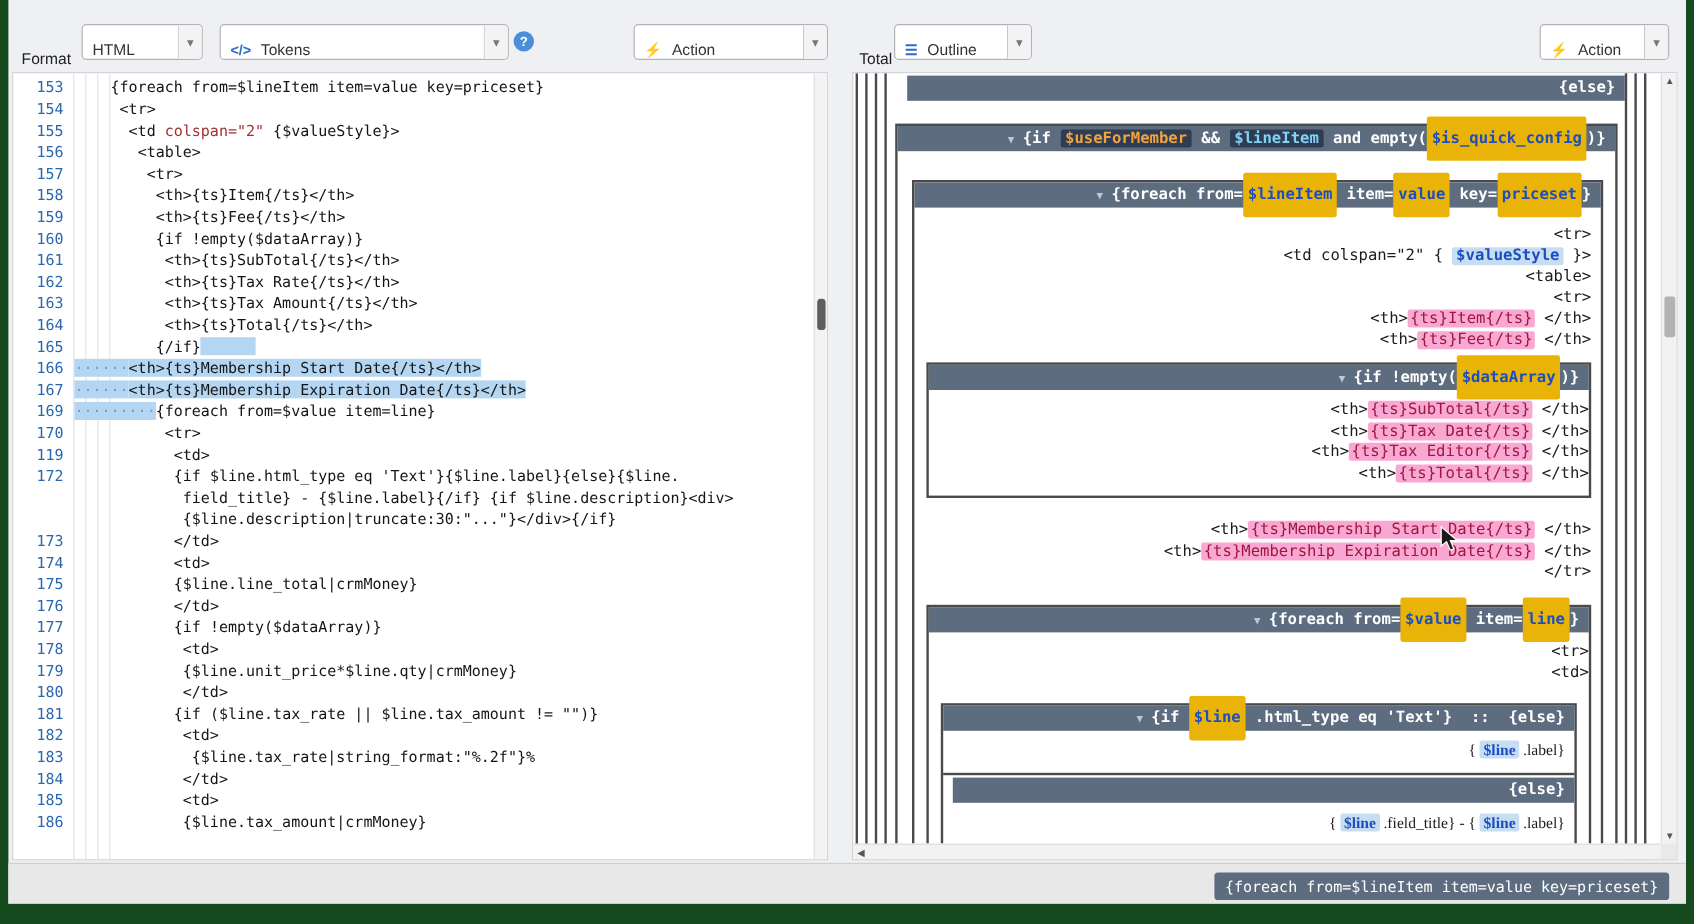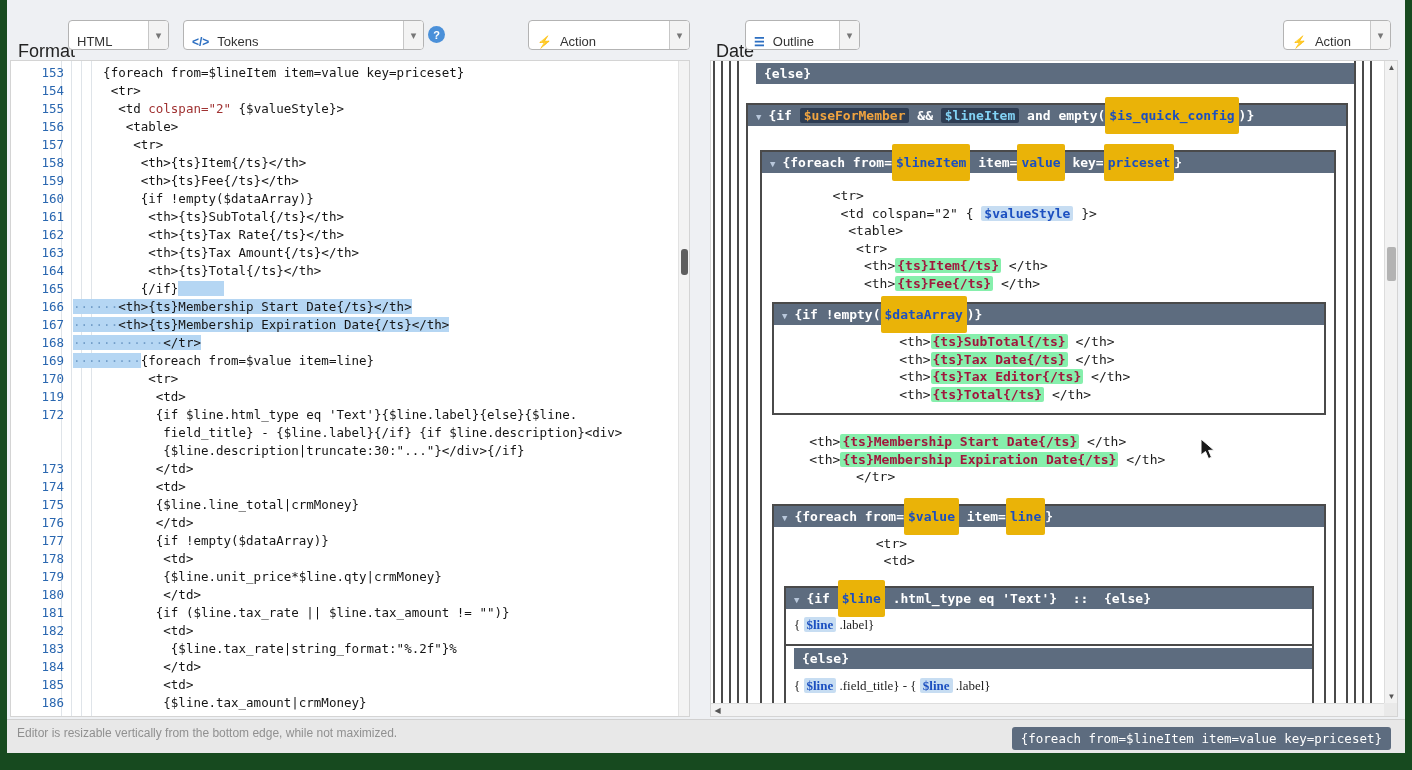--- a/index.html
+++ b/index.html
@@ -6,51 +6,51 @@
   html,body { margin:0; padding:0; }
   body {
     width:1412px; height:770px; position:relative; overflow:hidden;
     background:#174a1f;
     font-family:"Liberation Sans", sans-serif;
   }
   .page { position:absolute; left:7px; top:0; width:1398px; height:753px; background:#eef0f3; }
 
   
   .toolbar { position:absolute; left:0; right:0; top:18px; height:36px; }
-  .tlabel { position:absolute; top:23px; font-size:18px; color:#222; }
+  .tlabel { position:absolute; top:23px; font-size:13px; color:#222; }
   .tselect { position:absolute; top:2px; height:30px; background:#fff; border:1px solid #b3b3b3;
              border-radius:4px; display:flex; align-items:flex-end; font-size:13px; color:#333; cursor:default; }
   .sval { flex:1; padding:0 8px; white-space:nowrap; }
   .sicon { padding-left:8px; color:#2d6fc1; font-size:12px; font-weight:bold; }
   .sarrow { width:20px; align-self:stretch; border-left:1px solid #c7c7c7; background:#f3f3f3; color:#777;
             display:flex; align-items:center; justify-content:center; font-size:11px; border-radius:0 3px 3px 0; }
   .help-icon { position:absolute; left:421px; top:8px; width:17px; height:17px; border-radius:50%;
                background:#4a90d9; color:#fff; font-size:11px; font-weight:bold;
                display:flex; align-items:center; justify-content:center; }
 
   
   .editor-pane { position:absolute; left:3px; top:60px; width:680px; height:657px; background:#fff;
                  border:1px solid #d4d4d4; overflow:hidden; }
   .iguide { position:absolute; top:0; bottom:0; width:1px; background:#dfe4e9; }
-  .editor-lines { position:absolute; left:18px; top:3px; right:11px;
+  .editor-lines { position:absolute; left:7px; top:3px; right:11px;
                   font-family:"DejaVu Sans Mono", monospace; font-size:12.5px; line-height:18px; }
   .crow { display:flex; }
   .lnum { width:44px; flex:none; text-align:right; padding-right:9px; color:#2a67b0; }
   .lcode { white-space:pre-wrap; color:#151515; flex:1; padding-right:12px; }
   .sel { background:#b5d6f3; }
   .ws { color:#739ec9; }
   .attr { color:#a03232; }
   .escroll { position:absolute; right:0; top:0; bottom:0; width:11px; background:#f3f3f3; border-left:1px solid #e2e2e2; }
   .escroll .thumb { position:absolute; left:2px; width:7px; top:188px; height:26px; background:#5e5e5e; border-radius:3px; }
 
   
   .outline-pane { position:absolute; left:703px; top:60px; width:688px; height:657px; background:#fff;
                   border:1px solid #d4d4d4; overflow:hidden; }
   .nestline { position:absolute; top:0; bottom:0; width:2px; background:#4a4a4a; }
-  .outline-scroll { position:absolute; left:0; top:0; right:13px; bottom:13px; overflow:hidden; }
+  .outline-scroll { position:absolute; left:0; top:0; right:13px; bottom:13px; overflow:hidden;text-align:right; }
   .obar { background:#5d6c7f; color:#fff; font-family:"DejaVu Sans Mono", monospace; font-size:13px;
           font-weight:bold; height:21px; line-height:21px; padding:0 8px; white-space:pre; cursor:default; }
   .caret { color:#b9c8db; font-size:9px; margin-right:7px; }
   .obox { border:2px solid #4a4a4a; background:#fff; }
   .partial-else { margin:2px 30px 0 45px; }
   .box-if-member { margin:19px 36px 0 35px; }
   .body-if-member { padding:24px 10px 20px 12px; }
   .body-priceset { padding:14px 8px 18px 8px; }
   .oline { font-family:"DejaVu Sans Mono", monospace; font-size:13px; line-height:17.5px; white-space:pre; color:#1c1c1c; }
   .box-if-dataarray { margin:10px 0 0 2px; }
@@ -60,21 +60,21 @@
   .body-foreach-line { padding:8px 0 0 0; }
   .box-if-htmltype { margin:16px 10px 60px 10px; }
   .orow { font-family:Liberation Serif, serif; font-size:13px; line-height:17px; white-space:pre; color:#1c1c1c; }
   .row1 { padding:7px 8px 11px; border-bottom:2px solid #4a4a4a; }
   .elsebar { margin:2px 0 0 8px; }
   .row2 { padding:8px 8px 20px; }
   .chip-light  { background:#eab308; color:#1b4fc0; padding:11px 4px; border-radius:2px; font-weight:bold; }
   .chip-orange { background:#2e3d53; color:#f0a440; padding:0 4px; border-radius:2px; font-weight:bold; }
   .chip-cyan   { background:#2e3d53; color:#82d2f5; padding:0 4px; border-radius:2px; font-weight:bold; }
   .chip-blue   { background:#c7ddf2; color:#1b4fc0; padding:0 3px; border-radius:2px; font-weight:bold; }
-  .chip-pink   { background:#86efac; color:#a0173d; padding:0 2px; border-radius:2px; font-weight:bold; }
+  .chip-pink   { background:#f9a8d4; color:#a0173d; padding:0 2px; border-radius:2px; font-weight:normal; }
   .oscroll-v { position:absolute; right:0; top:0; bottom:13px; width:13px; background:#f2f2f2; border-left:1px solid #ddd; }
   .oscroll-v .thumb { position:absolute; left:2px; width:9px; top:186px; height:34px; background:#b3b3b3; border-radius:2px; }
   .oarrow { color:#555; font-size:8px; text-align:center; line-height:13px; width:13px; height:13px; position:absolute; }
   .arr-up { top:0; left:0; } .arr-down { bottom:0; left:0; }
   .oscroll-h { position:absolute; left:0; right:13px; bottom:0; height:13px; background:#f2f2f2; border-top:1px solid #ddd; }
   .arr-left { left:0; top:0; }
   .scroll-corner { position:absolute; right:0; bottom:0; width:13px; height:13px; background:#e9e9e9; }
 
   
   .statusbar { position:absolute; left:0; right:0; top:719px; height:34px; background:#e8e8e8; border-top:1px solid #d0d0d0; }
@@ -104,21 +104,21 @@
     </div>
 
     <div class="help-icon">?</div>
 
     <div class="tselect" style="left:521px;width:162px">
       <span class="sicon">⚡</span>
       <span class="sval">Action</span>
       <span class="sarrow">▾</span>
     </div>
 
-    <span class="tlabel" style="left:709px">Date</span>
+    <span class="tlabel" style="left:709px">Total</span>
 
     <div class="tselect" style="left:738px;width:115px">
       <span class="sicon">☰</span>
       <span class="sval">Outline</span>
       <span class="sarrow">▾</span>
     </div>
 
     <div class="tselect" style="right:14px;width:108px">
       <span class="sicon">⚡</span>
       <span class="sval">Action</span>
@@ -184,24 +184,20 @@
           <span class="lnum">165</span>
           <span class="lcode"><span>         {/if}</span><span class="sel">      </span></span>
         </div>
         <div class="crow">
           <span class="lnum">166</span>
           <span class="lcode"><span class="sel ws">······</span><span class="sel">&lt;th&gt;{ts}Membership Start Date{/ts}&lt;/th&gt;</span></span>
         </div>
         <div class="crow">
           <span class="lnum">167</span>
           <span class="lcode"><span class="sel ws">······</span><span class="sel">&lt;th&gt;{ts}Membership Expiration Date{/ts}&lt;/th&gt;</span></span>
-        </div>
-        <div class="crow">
-          <span class="lnum">168</span>
-          <span class="lcode"><span class="sel ws">············</span><span class="sel">&lt;/tr&gt;</span></span>
         </div>
         <div class="crow">
           <span class="lnum">169</span>
           <span class="lcode"><span class="sel ws">·········</span><span>{foreach from=$value item=line}</span></span>
         </div>
         <div class="crow">
           <span class="lnum">170</span>
           <span class="lcode"><span>          &lt;tr&gt;</span></span>
         </div>
         <div class="crow">
@@ -353,21 +349,20 @@
       <div class="thumb"></div>
       <div class="oarrow arr-down">▼</div>
     </div>
     <div class="oscroll-h">
       <div class="oarrow arr-left">◀</div>
     </div>
     <div class="scroll-corner"></div>
   </div>
 
   <div class="statusbar">
-    <span class="status-msg">Editor is resizable vertically from the bottom edge, while not maximized.</span>
     <span class="tooltip">{foreach from=$lineItem item=value key=priceset}</span>
   </div>
 
 </div>
 
 <div class="cursor">
   <svg width="18" height="22" viewBox="0 0 18 22">
       <path d="M1 1 L1 17 L5.5 13.5 L8.5 20.6 L11.5 19.3 L8.6 12.4 L14 12.2 Z" fill="#1a1a1a" stroke="#ffffff" stroke-width="1"></path>
     </svg>
 </div>

